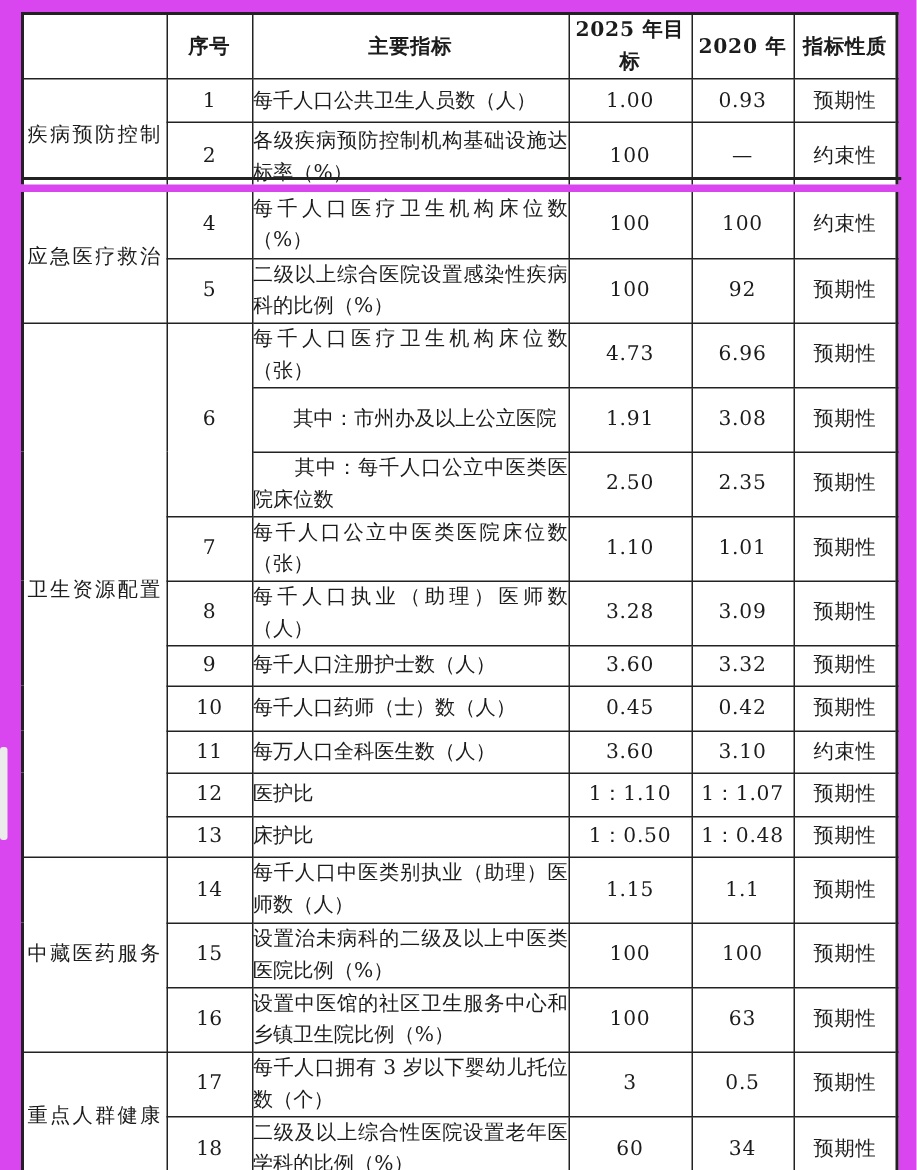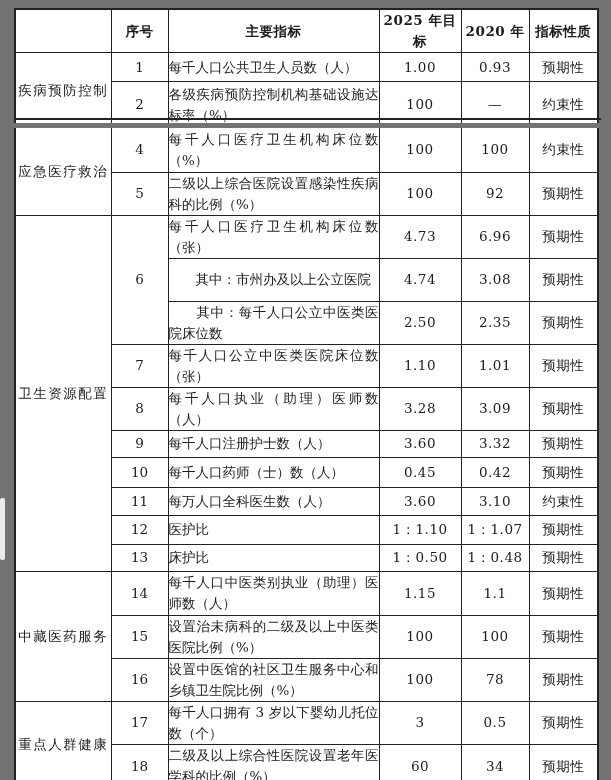--- a/index.html
+++ b/index.html
@@ -1,21 +1,21 @@
 <!DOCTYPE html>
 <html><head>
 <meta charset="utf-8">
 <style>
   html,body { margin:0; padding:0; }
   body {
     width:611px; height:780px; background:#ffffff;
     font-family:"DejaVu Serif","Liberation Serif",serif;
     color:#1c1c1c;
   }
-  .page { position:relative; width:611px; height:780px; overflow:hidden; background:#737373; }
+  .page { position:relative; width:611px; height:780px; overflow:hidden; background:#d946ef; }
 
   .tbl { border-collapse:collapse; table-layout:fixed; width:585px; background:#fff; }
   .tbl td {
     border:1px solid #222;
     font-size:13.5px; line-height:21px;
     padding:0; vertical-align:middle;
     overflow:hidden;
   }
   
   col.c-cat { width:96px; } col.c-seq { width:57px; } col.c-ind { width:211px; }
@@ -115,21 +115,21 @@
       <tr style="height:42px">
         <td class="cat" rowspan="10">卫生资源配置</td>
         <td class="seq" rowspan="3">6</td>
         <td class="ind">每千人口医疗卫生机构床位数（张）</td>
         <td class="num">4.73</td>
         <td class="num">6.96</td>
         <td class="num">预期性</td>
       </tr>
       <tr style="height:43px">
         <td class="ind">　　其中：市州办及以上公立医院</td>
-        <td class="num">4.74</td>
+        <td class="num">1.91</td>
         <td class="num">3.08</td>
         <td class="num">预期性</td>
       </tr>
       <tr style="height:42px">
         <td class="ind">　　其中：每千人口公立中医类医院床位数</td>
         <td class="num">2.50</td>
         <td class="num">2.35</td>
         <td class="num">预期性</td>
       </tr>
       <tr style="height:43px">
@@ -193,21 +193,21 @@
         <td class="seq">15</td>
         <td class="ind">设置治未病科的二级及以上中医类医院比例（%）</td>
         <td class="num">100</td>
         <td class="num">100</td>
         <td class="num">预期性</td>
       </tr>
       <tr style="height:40px">
         <td class="seq">16</td>
         <td class="ind">设置中医馆的社区卫生服务中心和乡镇卫生院比例（%）</td>
         <td class="num">100</td>
-        <td class="num">78</td>
+        <td class="num">63</td>
         <td class="num">预期性</td>
       </tr>
       <tr style="height:40px">
         <td class="cat" rowspan="2">重点人群健康</td>
         <td class="seq">17</td>
         <td class="ind">每千人口拥有 3 岁以下婴幼儿托位数（个）</td>
         <td class="num">3</td>
         <td class="num">0.5</td>
         <td class="num">预期性</td>
       </tr>

